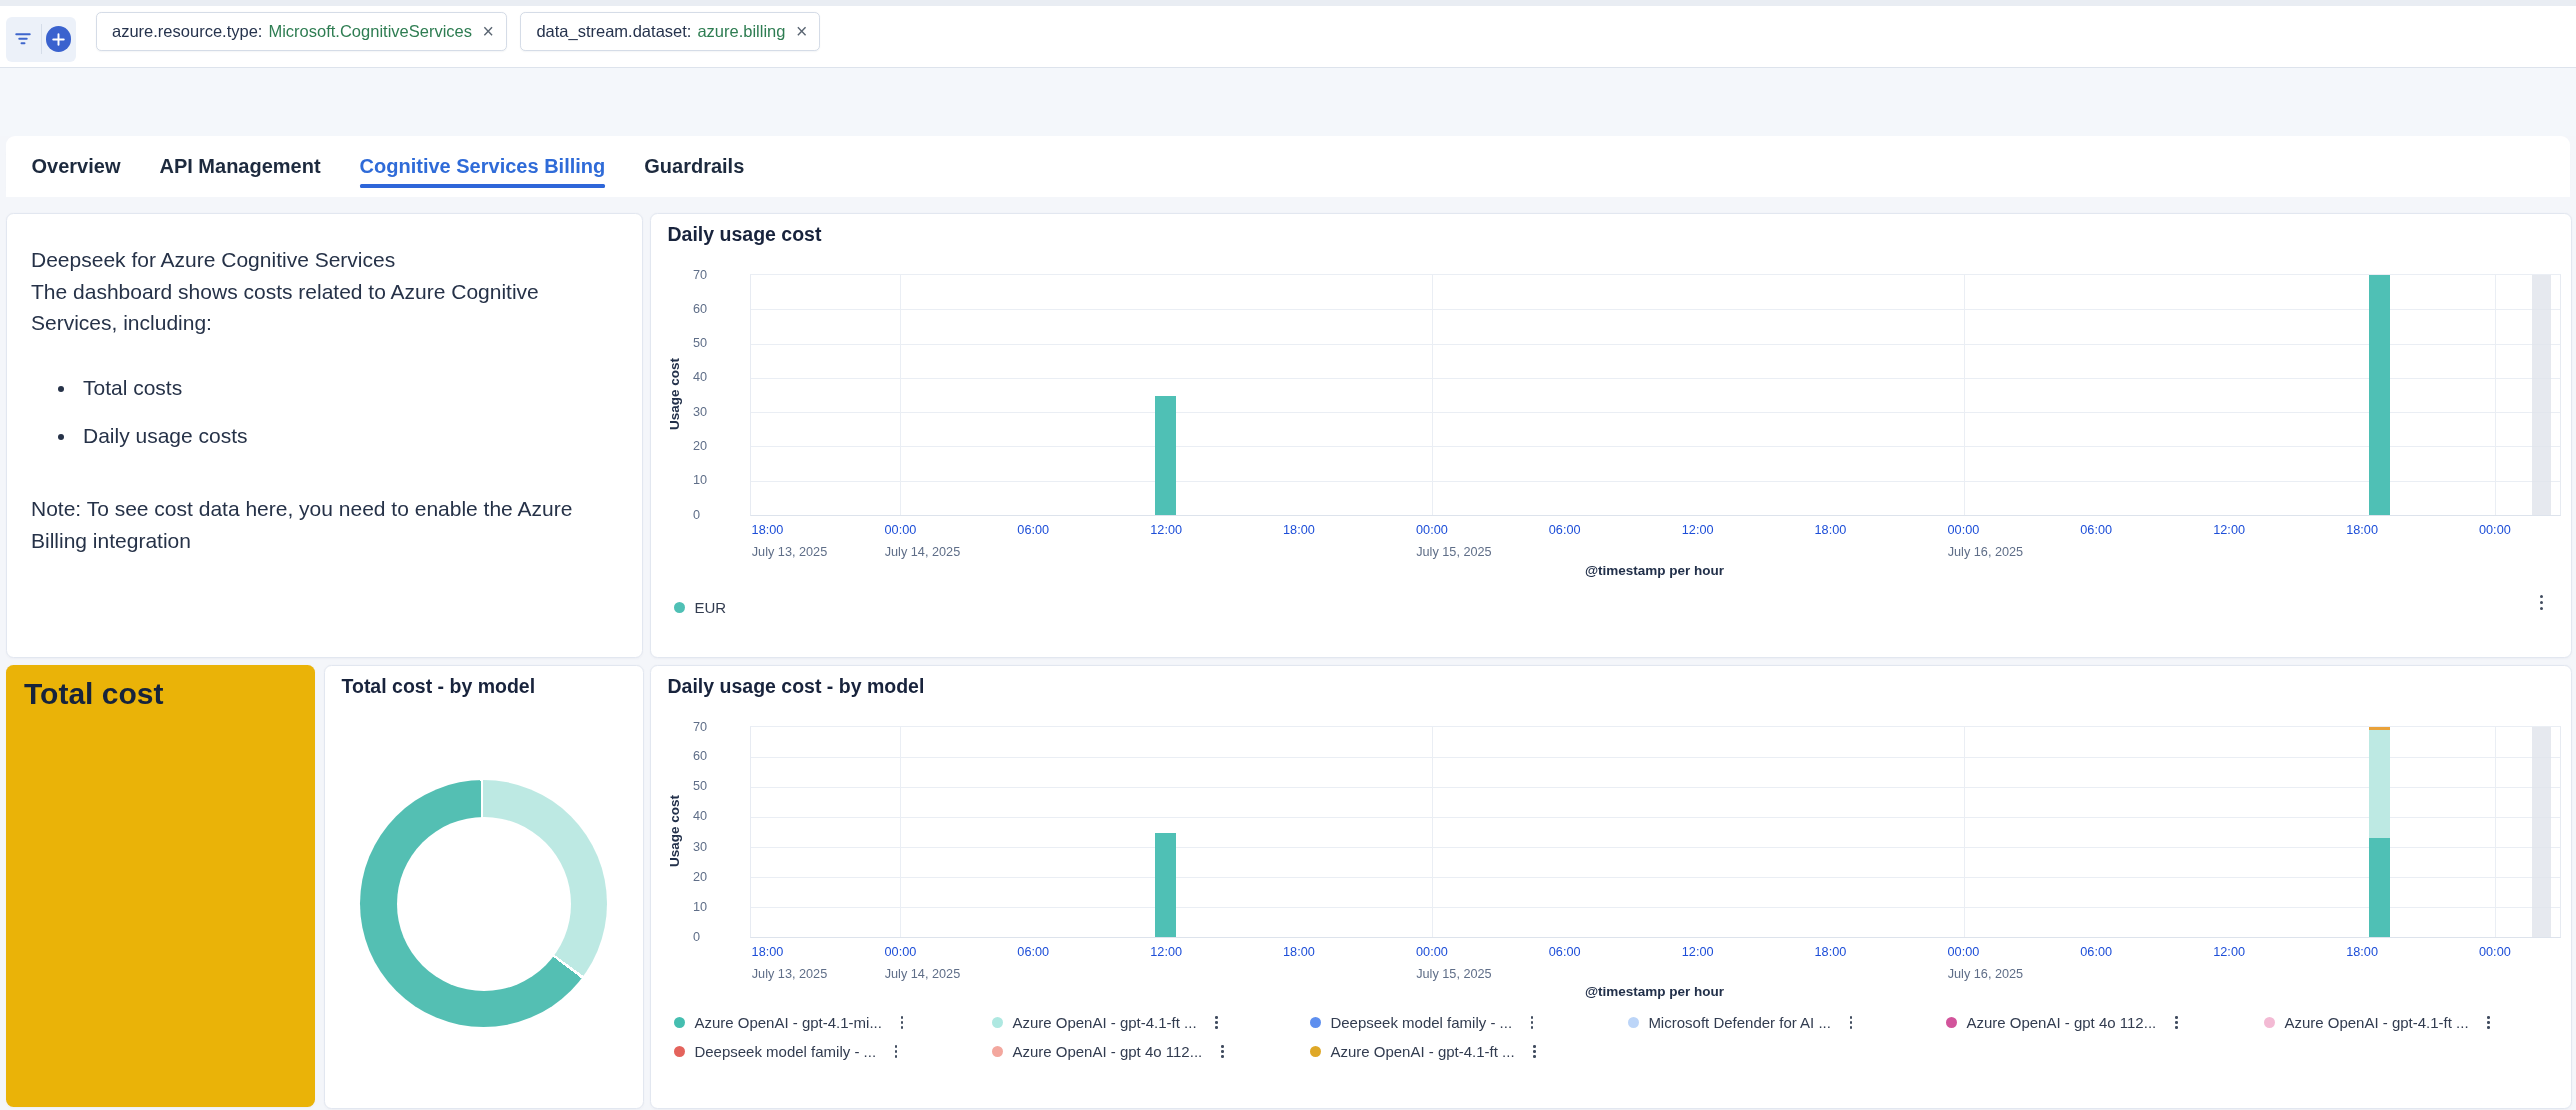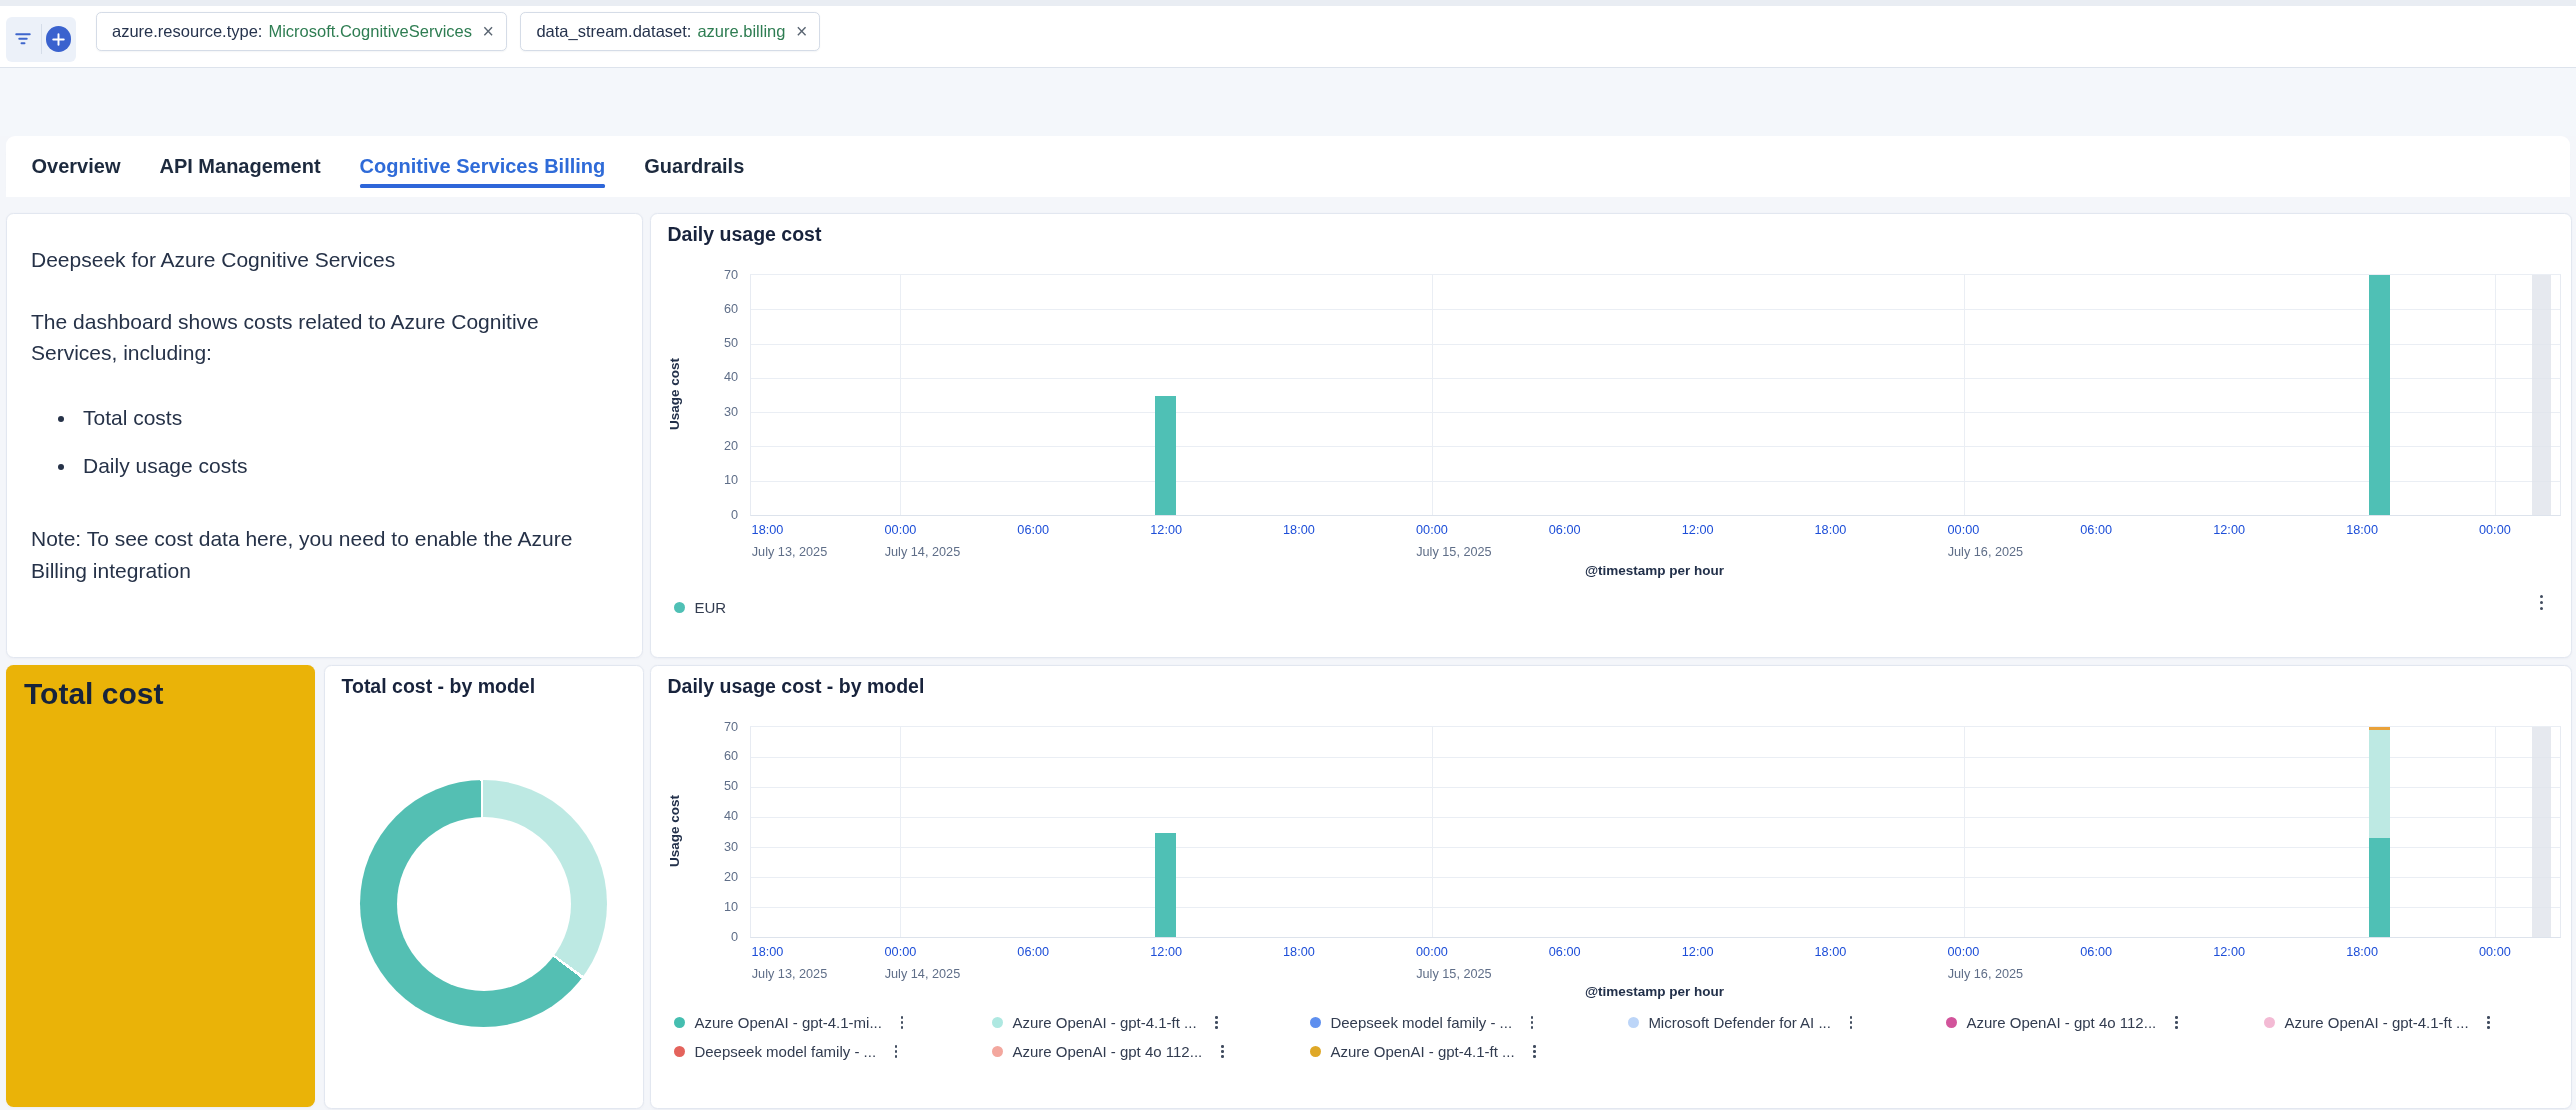--- a/index.html
+++ b/index.html
@@ -43,33 +43,33 @@
   
   .panel{position:absolute;background:#fff;border:0.7px solid #E2E7F0;border-radius:7.5px;box-shadow:0 0.7px 2.2px rgba(50,60,90,.04);}
   .panel-md{left:6px;top:213px;width:635px;height:443px;}
   .panel-chart-top{left:650px;top:213px;width:1920px;height:443px;}
   .panel-metric{left:6px;top:665px;width:309px;height:442px;background:#eab308;border:none;}
   .panel-donut{left:324px;top:665px;width:318px;height:442px;}
   .panel-chart-bottom{left:650px;top:665px;width:1920px;height:442px;}
 
   
   .md{padding:30px 0 0 24px;max-width:563px;font-size:21px;line-height:1.5;color:#263248;}
-  .md .p2{margin-top:30px;}
+  .md .p2{}
   .md ul{margin:33px 0 0 0;padding-left:46px;}
   .md li{margin-bottom:16.5px;padding-left:6px;}
   .md .note{margin-top:42px;}
 
   
   .chart-title{position:absolute;left:16.5px;top:9px;font-size:19.5px;font-weight:700;color:#18233C;}
   .plot{position:absolute;border-left:0.7px solid #E7EBF2;border-right:0.7px solid #E7EBF2;border-top:0.7px solid #EAEEF4;border-bottom:0.7px solid #DDE3EC;}
   .plot-top{left:99px;top:60px;width:1809px;height:240px;}
   .plot-bottom{left:99px;top:60px;width:1809px;height:210px;}
   .hgrid{position:absolute;left:0;width:100%;height:0.7px;background:#EAEEF4;}
   .vgrid{position:absolute;top:0;bottom:0;width:0.7px;background:#EAEEF4;}
-  .ytick{position:absolute;left:-58px;width:45px;text-align:right;font-size:12.7px;color:#5F6E88;}
+  .ytick{position:absolute;left:-58px;width:45px;text-align:left;font-size:12.7px;color:#5F6E88;}
   .xtick{position:absolute;top:calc(100% + 7.5px);transform:translateX(-50%);font-size:12.7px;color:#1d4ed8;white-space:nowrap;}
   .xdate{position:absolute;top:calc(100% + 30px);font-size:12.7px;color:#5F6E88;white-space:nowrap;}
   .bar-seg{position:absolute;}
   .pband{position:absolute;top:0;bottom:0;background:#E0E3EB;opacity:.8;}
   .ylabel{position:absolute;left:13.5px;width:19.5px;display:flex;align-items:center;justify-content:center;writing-mode:vertical-rl;transform:rotate(180deg);font-weight:700;font-size:13.5px;color:#22304A;}
   .yl-top{top:60px;height:240px;}
   .yl-bottom{top:60px;height:210px;}
   .xlabel{position:absolute;left:99px;width:1809px;text-align:center;font-weight:700;font-size:13.5px;color:#22304A;}
   .xl-top{top:349px;}
   .xl-bottom{top:318px;}

